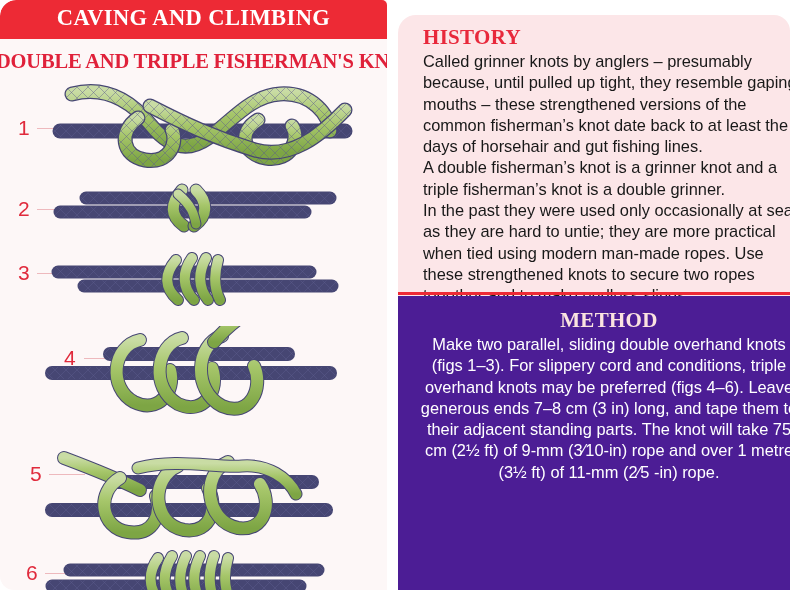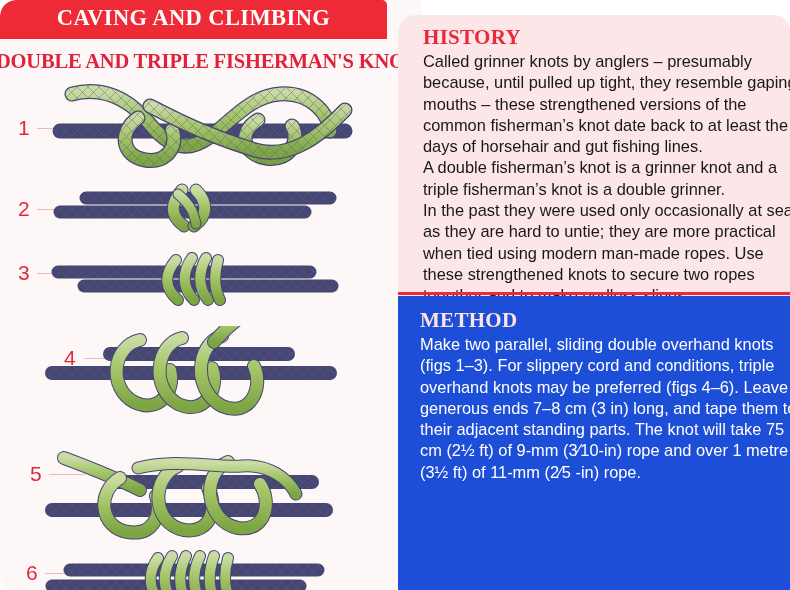--- a/index.html
+++ b/index.html
@@ -18,21 +18,20 @@
 
   
   #left-card {
     position: absolute;
     left: 0; top: 0;
     width: 387px; height: 590px;
     background: #fdf7f7;
     border-top-left-radius: 16px;
     border-bottom-left-radius: 14px;
     overflow: hidden;
-    padding-left: 34px;
   }
   #header-bar {
     position: absolute;
     left: 0; top: 0;
     width: 387px; height: 39px;
     background: #ed2a35;
     border-top-left-radius: 16px;
     border-top-right-radius: 5px;
   }
   #header-title {
@@ -94,22 +93,23 @@
     background: #fce6e8;
     border-top-left-radius: 18px;
     border-top-right-radius: 16px;
     overflow: hidden;
     margin-top: 15px;
   }
   #method-card {
     position: absolute;
     left: 398px; top: 296px;
     width: 392px; height: 294px;
-    background: #1d4ed8;
-    overflow: hidden;
+    background: #4c1d95;
+    overflow: hidden;
+    text-align: center;
   }
   #method-topline {
     position: absolute;
     left: 398px; top: 292px;
     width: 392px; height: 3px;
     background: #ed2a35;
   }
 
   .sect-head {
     font-family: "Liberation Serif", serif;

